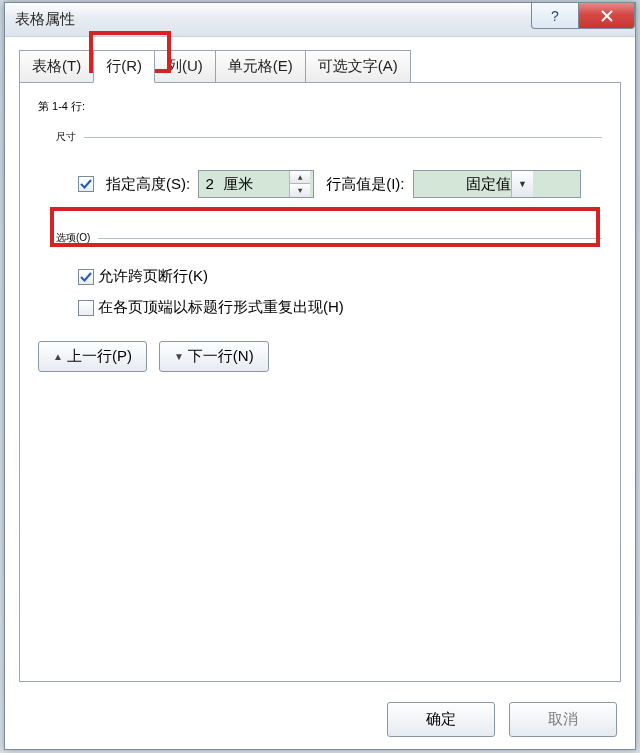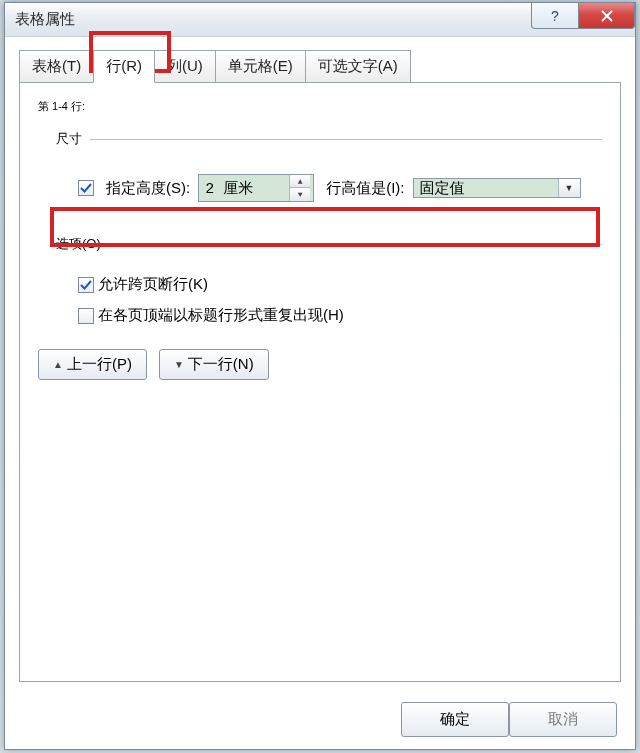--- a/index.html
+++ b/index.html
@@ -110,21 +110,21 @@
   margin-bottom: 16px;
   font-size: 11px;
 }
 .section-label {
   display: flex;
   align-items: center;
   margin-bottom: 22px;
 }
 .section-label .txt {
   padding-right: 8px;
-  font-size: 13px;
+  font-size: 10px;
 }
 .section-label .rule {
   flex: 1;
   border-top: 1px solid #b8c0c8;
 }
 .row-size {
   display: flex;
   align-items: center;
   gap: 8px;
   padding: 4px 2px;
@@ -179,23 +179,23 @@
   justify-content: center;
   font-size: 8px;
   color: #444;
 }
 .spinbtn:first-child { border-bottom: 1px solid #b0b8c0; }
 .select {
   display: flex;
   align-items: center;
   border: 1px solid #8a9aa8;
   background: #d4e6d7;
-  height: 20px;
+  height: 28px;
   flex: 0 0 168px;
-  justify-content: space-between;
+  justify-content: center;
   padding-left: 6px;
 }
 .select .val { font-size: 15px; }
 .select .dropbtn {
   width: 22px;
   height: 100%;
   border-left: 1px solid #b0b8c0;
   background: linear-gradient(180deg, #fefefe, #e4e9ef);
   display: flex;
   align-items: center;
@@ -223,20 +223,21 @@
   align-items: center;
   gap: 4px;
   border-radius: 3px;
 }
 .btn .tri { font-size: 10px; color: #444; }
 .footer {
   position: absolute;
   bottom: 12px;
   right: 18px;
   display: flex;
+  gap: 14px;
 }
 .footer .btn {
   width: 108px;
   justify-content: center;
   padding: 7px 0;
 }
 .cancel-smudge { color: #7a7a7a; }
 </style>
 </head>
 <body>

